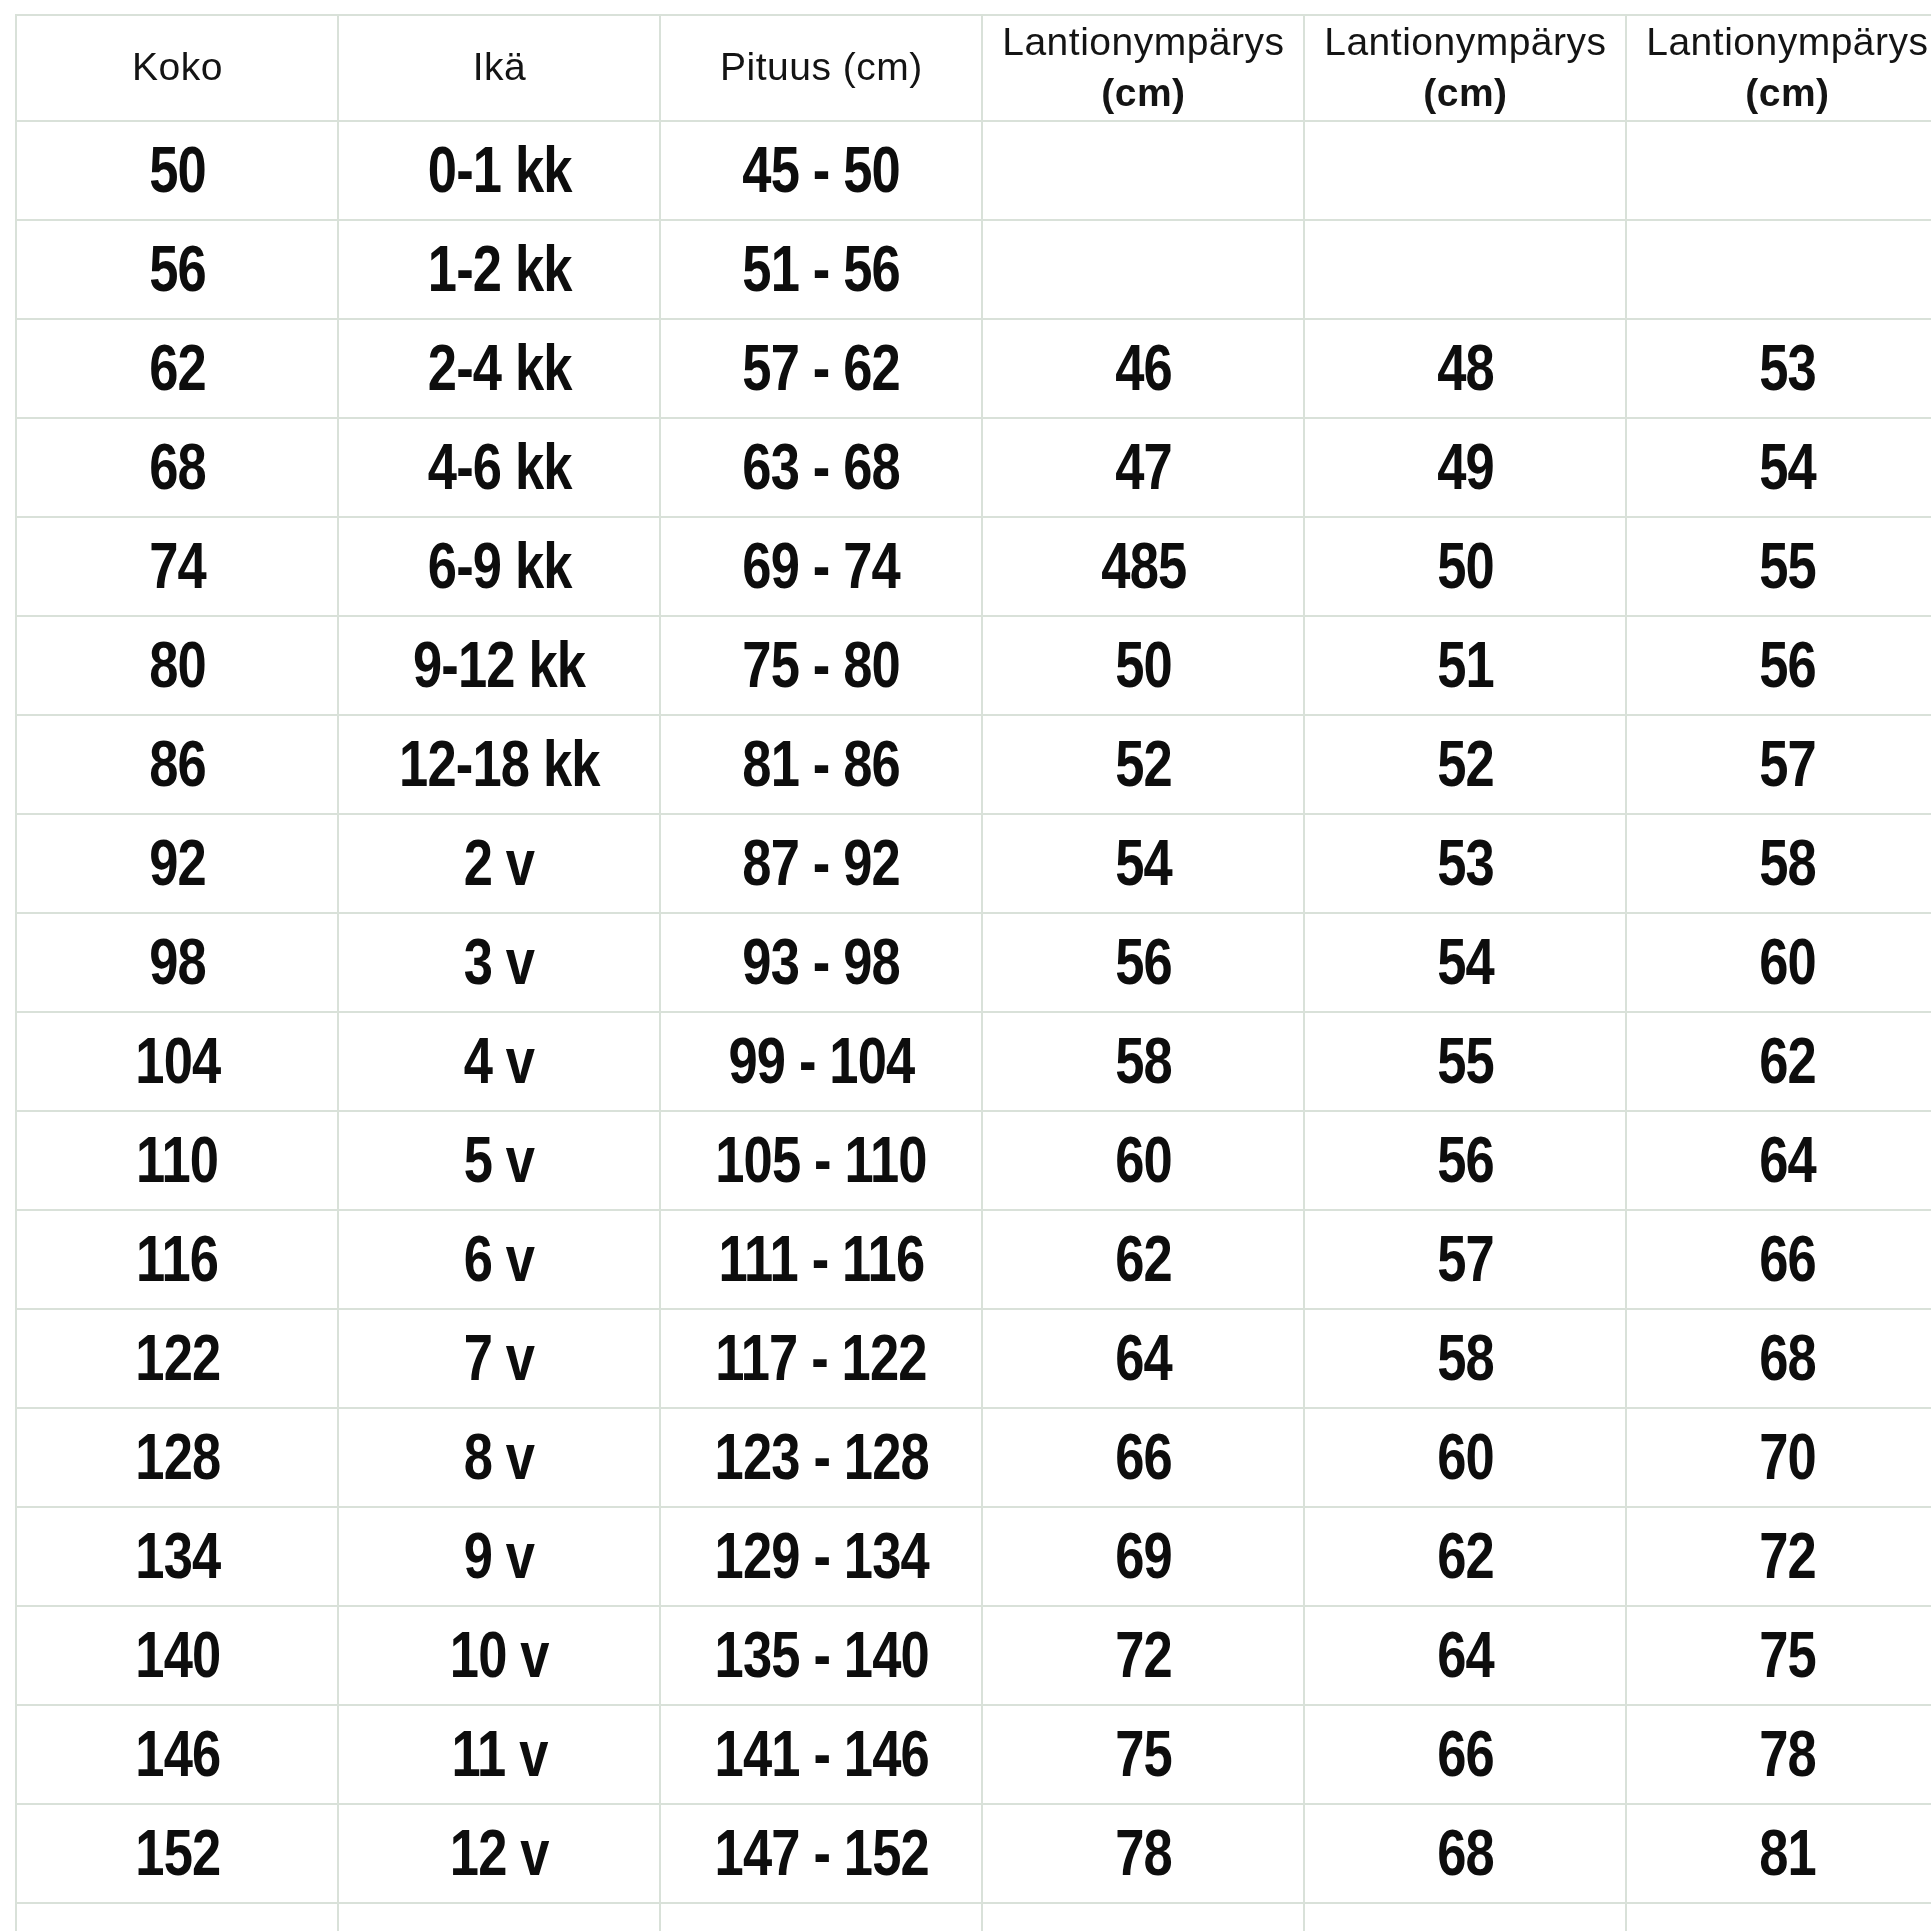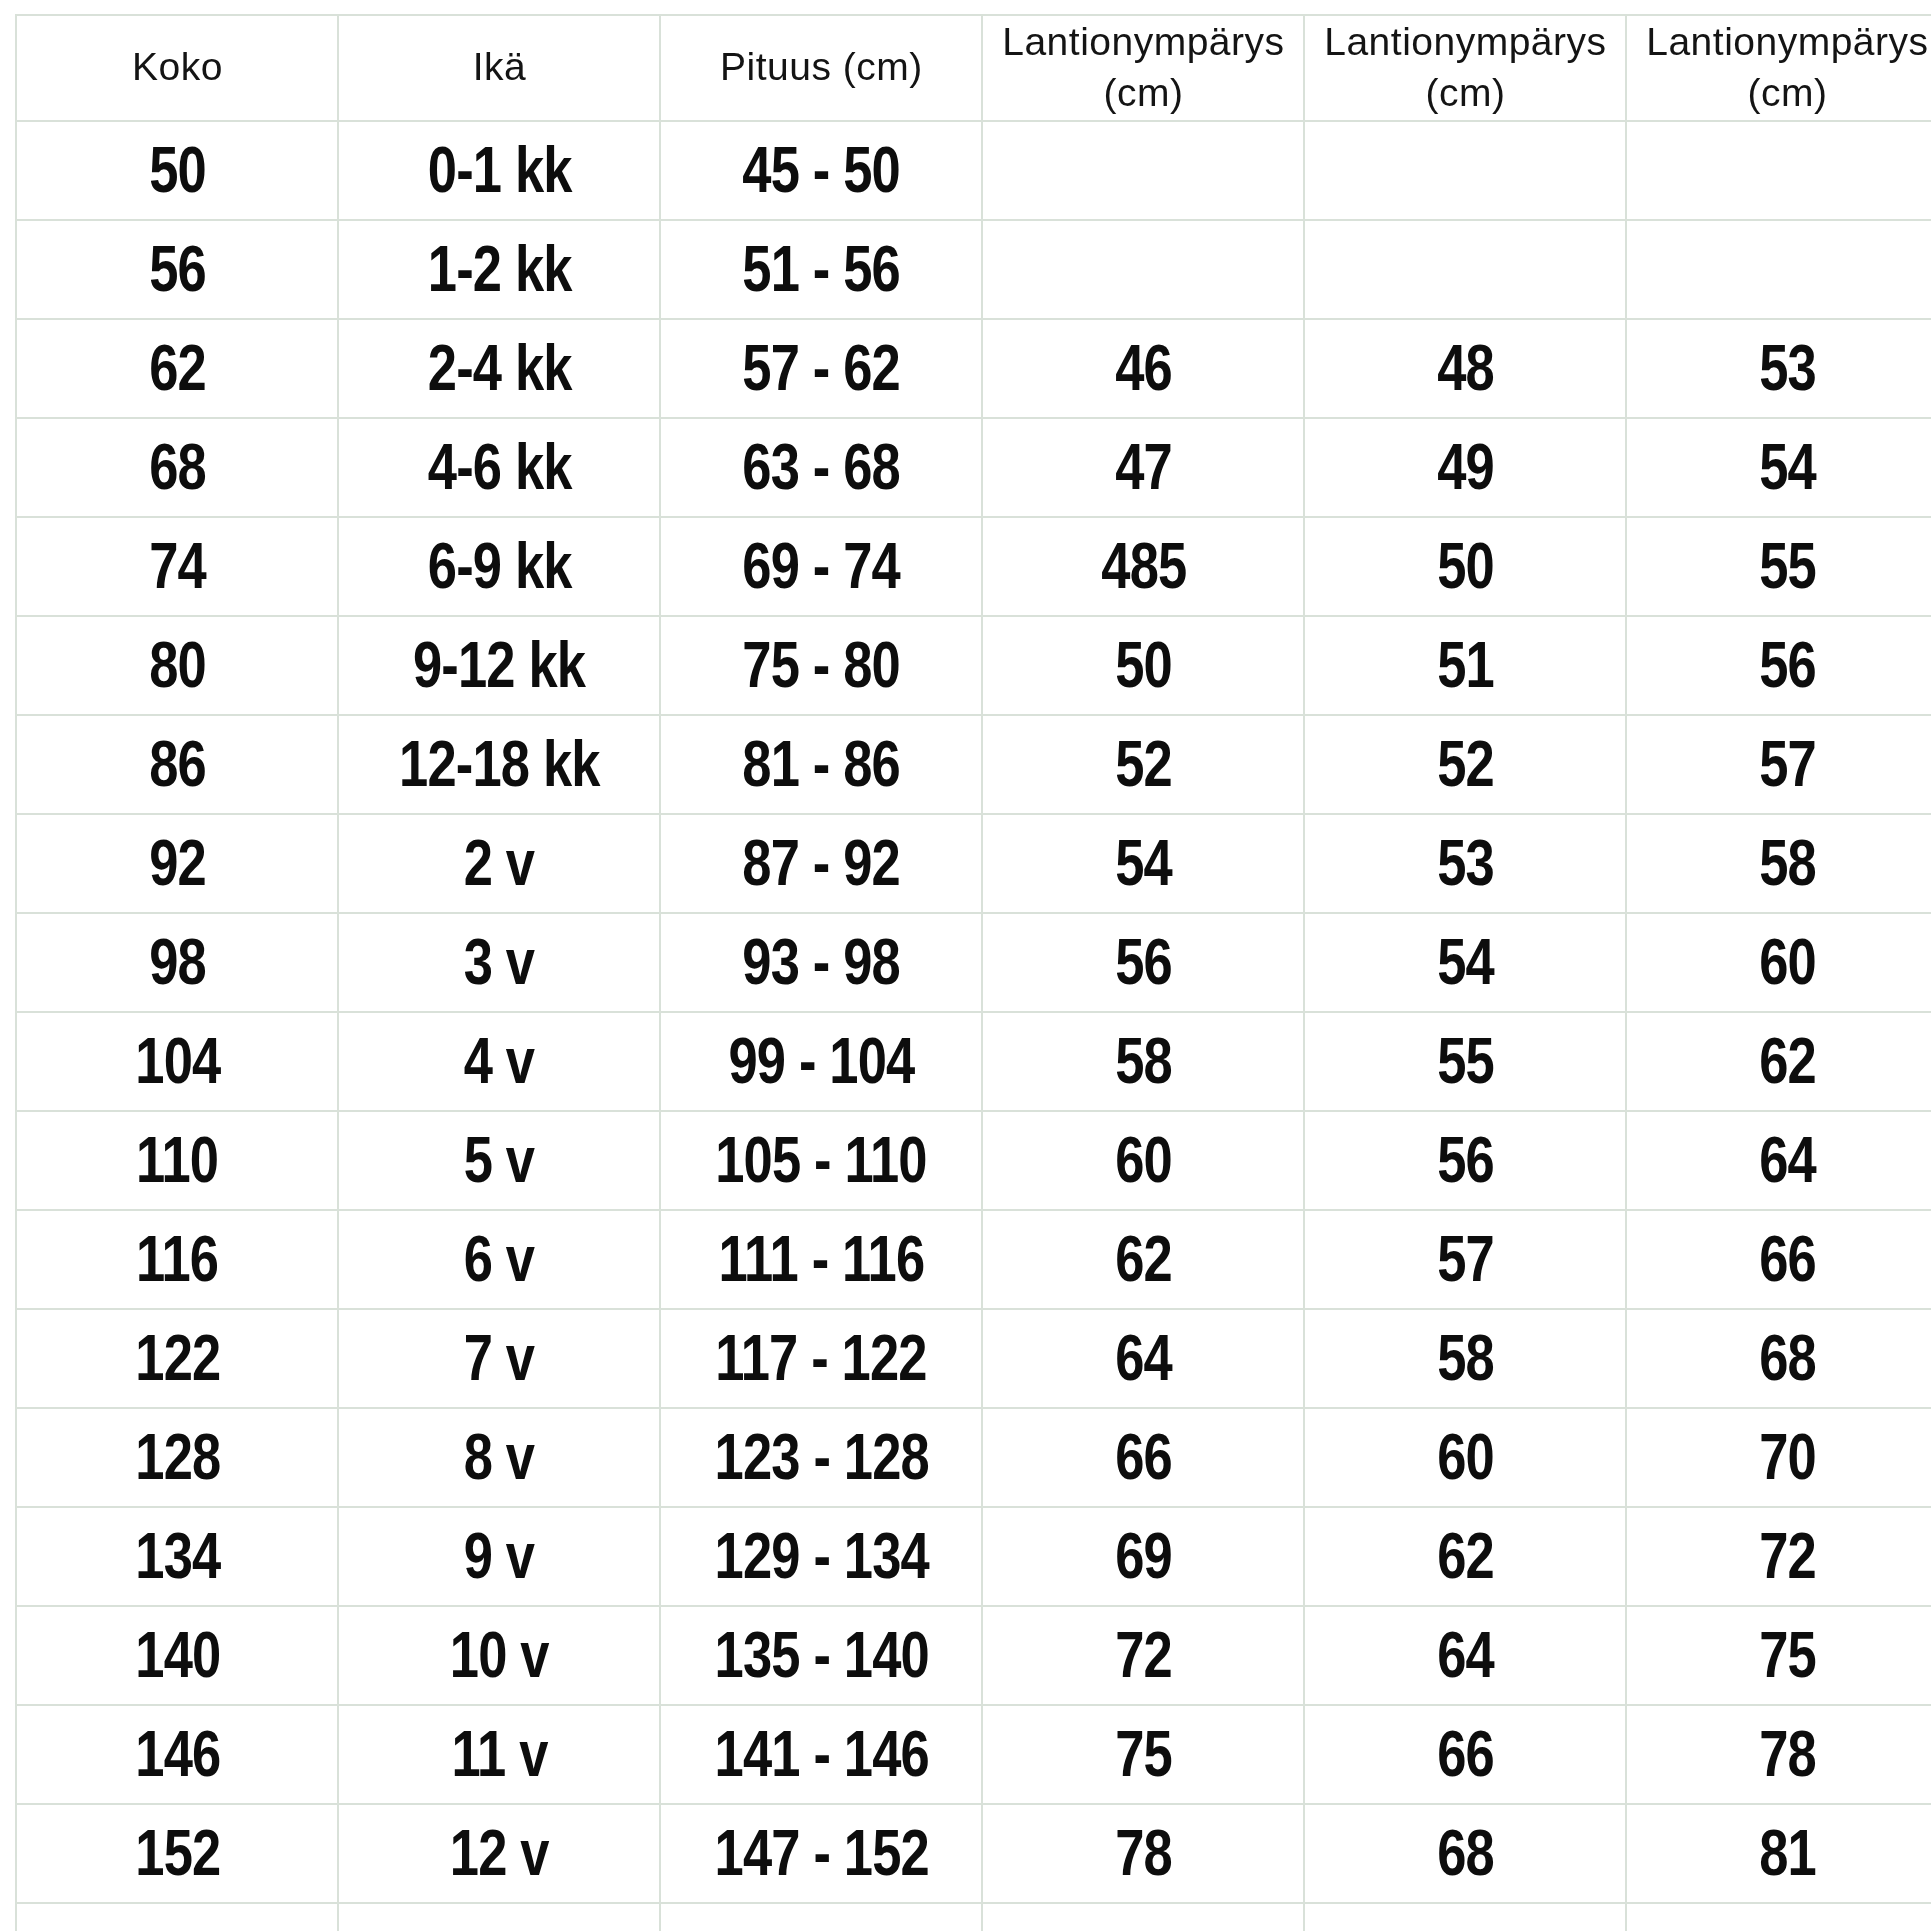--- a/index.html
+++ b/index.html
@@ -30,21 +30,21 @@
   }
   tr.header th {
     height: 104px;
     font-weight: 400;
     font-size: 39px;
     line-height: 1.3;
     color: #141414;
     letter-spacing: 0.5px;
   }
   tr.header .h1 { display: block; white-space: nowrap; }
-  tr.header .h2 { display: block; white-space: nowrap; }
+  tr.header .h2 { display: block; white-space: nowrap; font-weight: bold; }
   tr.header .h2:empty { display: none; }
   tr.data td { height: 97px; }
   td .num {
     display: inline-block;
     font-weight: 700;
     font-size: 64px;
     color: #0d0d0d;
     letter-spacing: -1px;
     white-space: nowrap;
     transform: scaleX(0.82);

